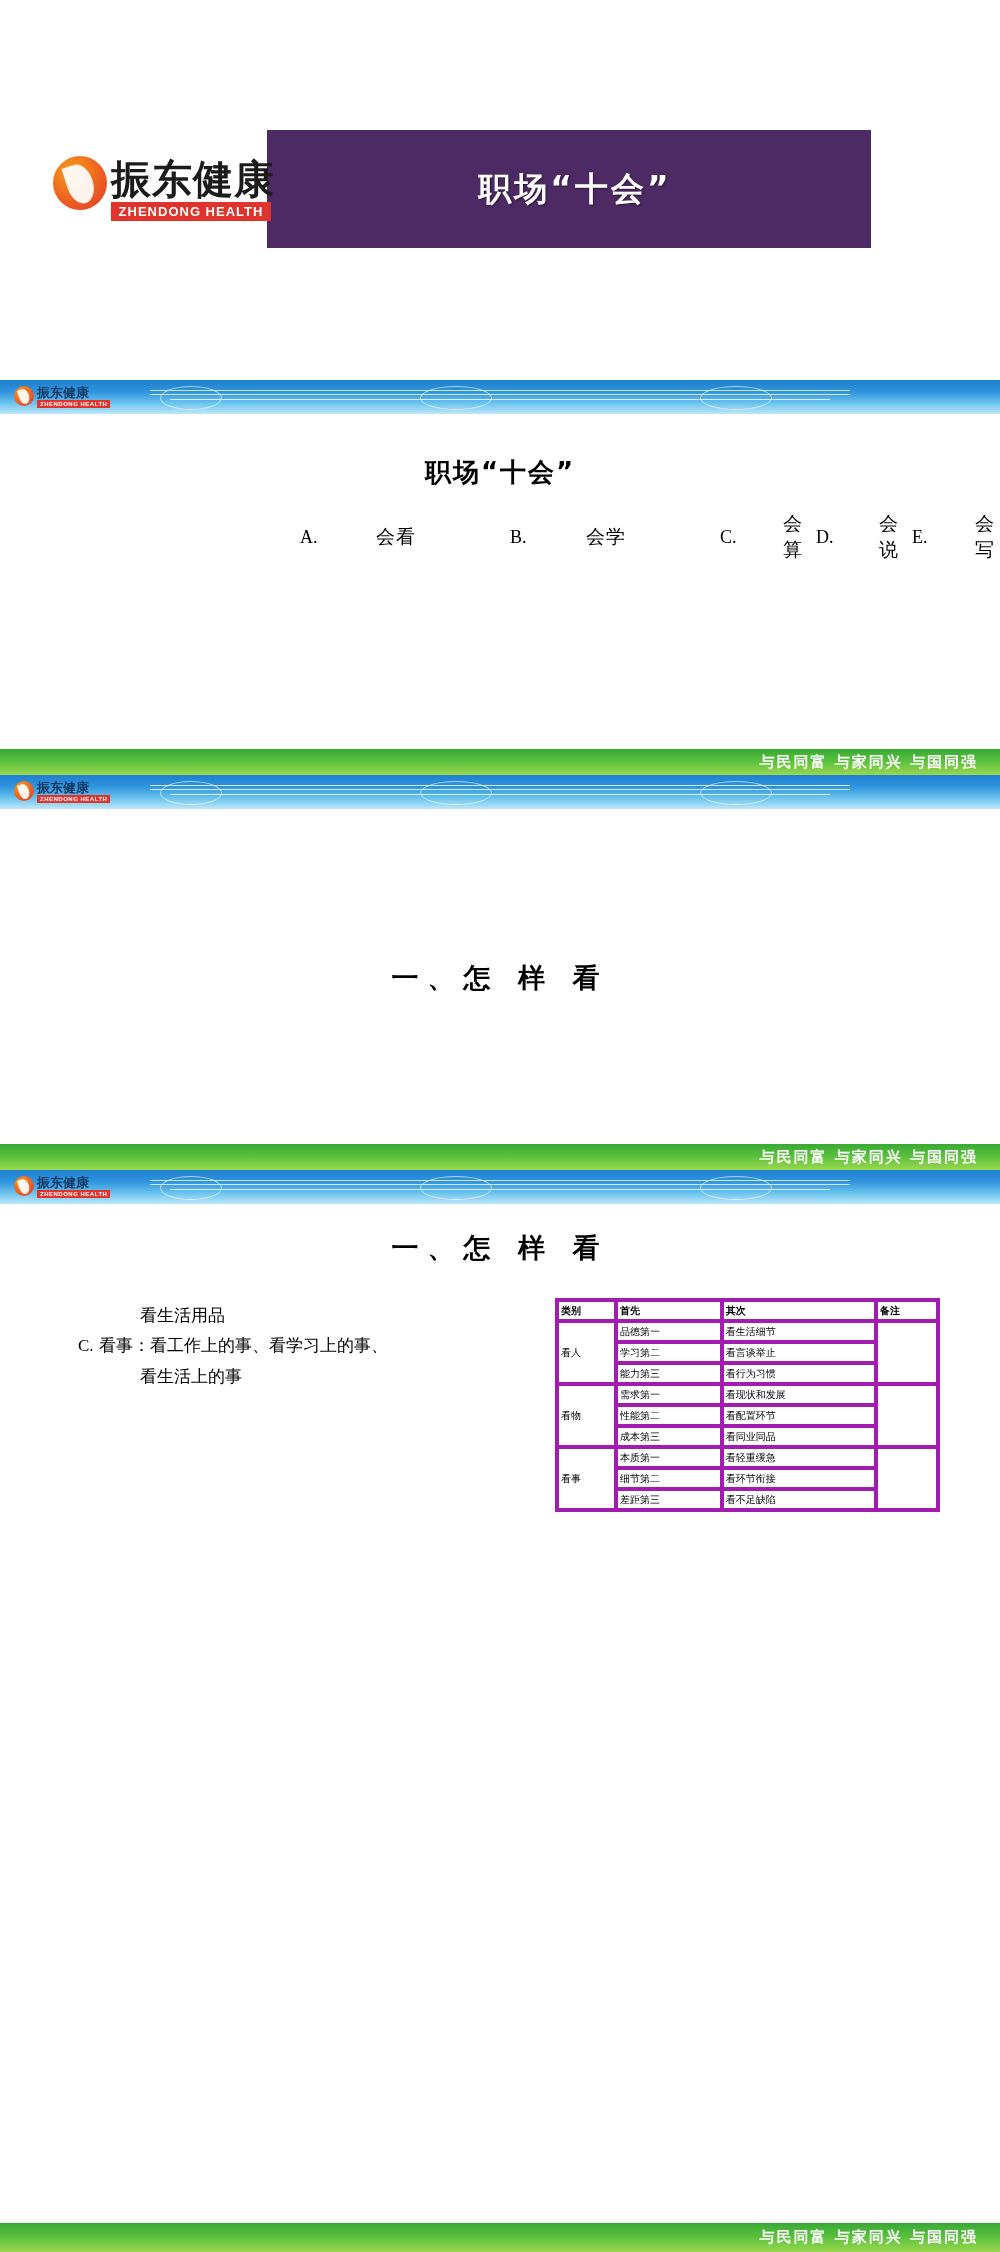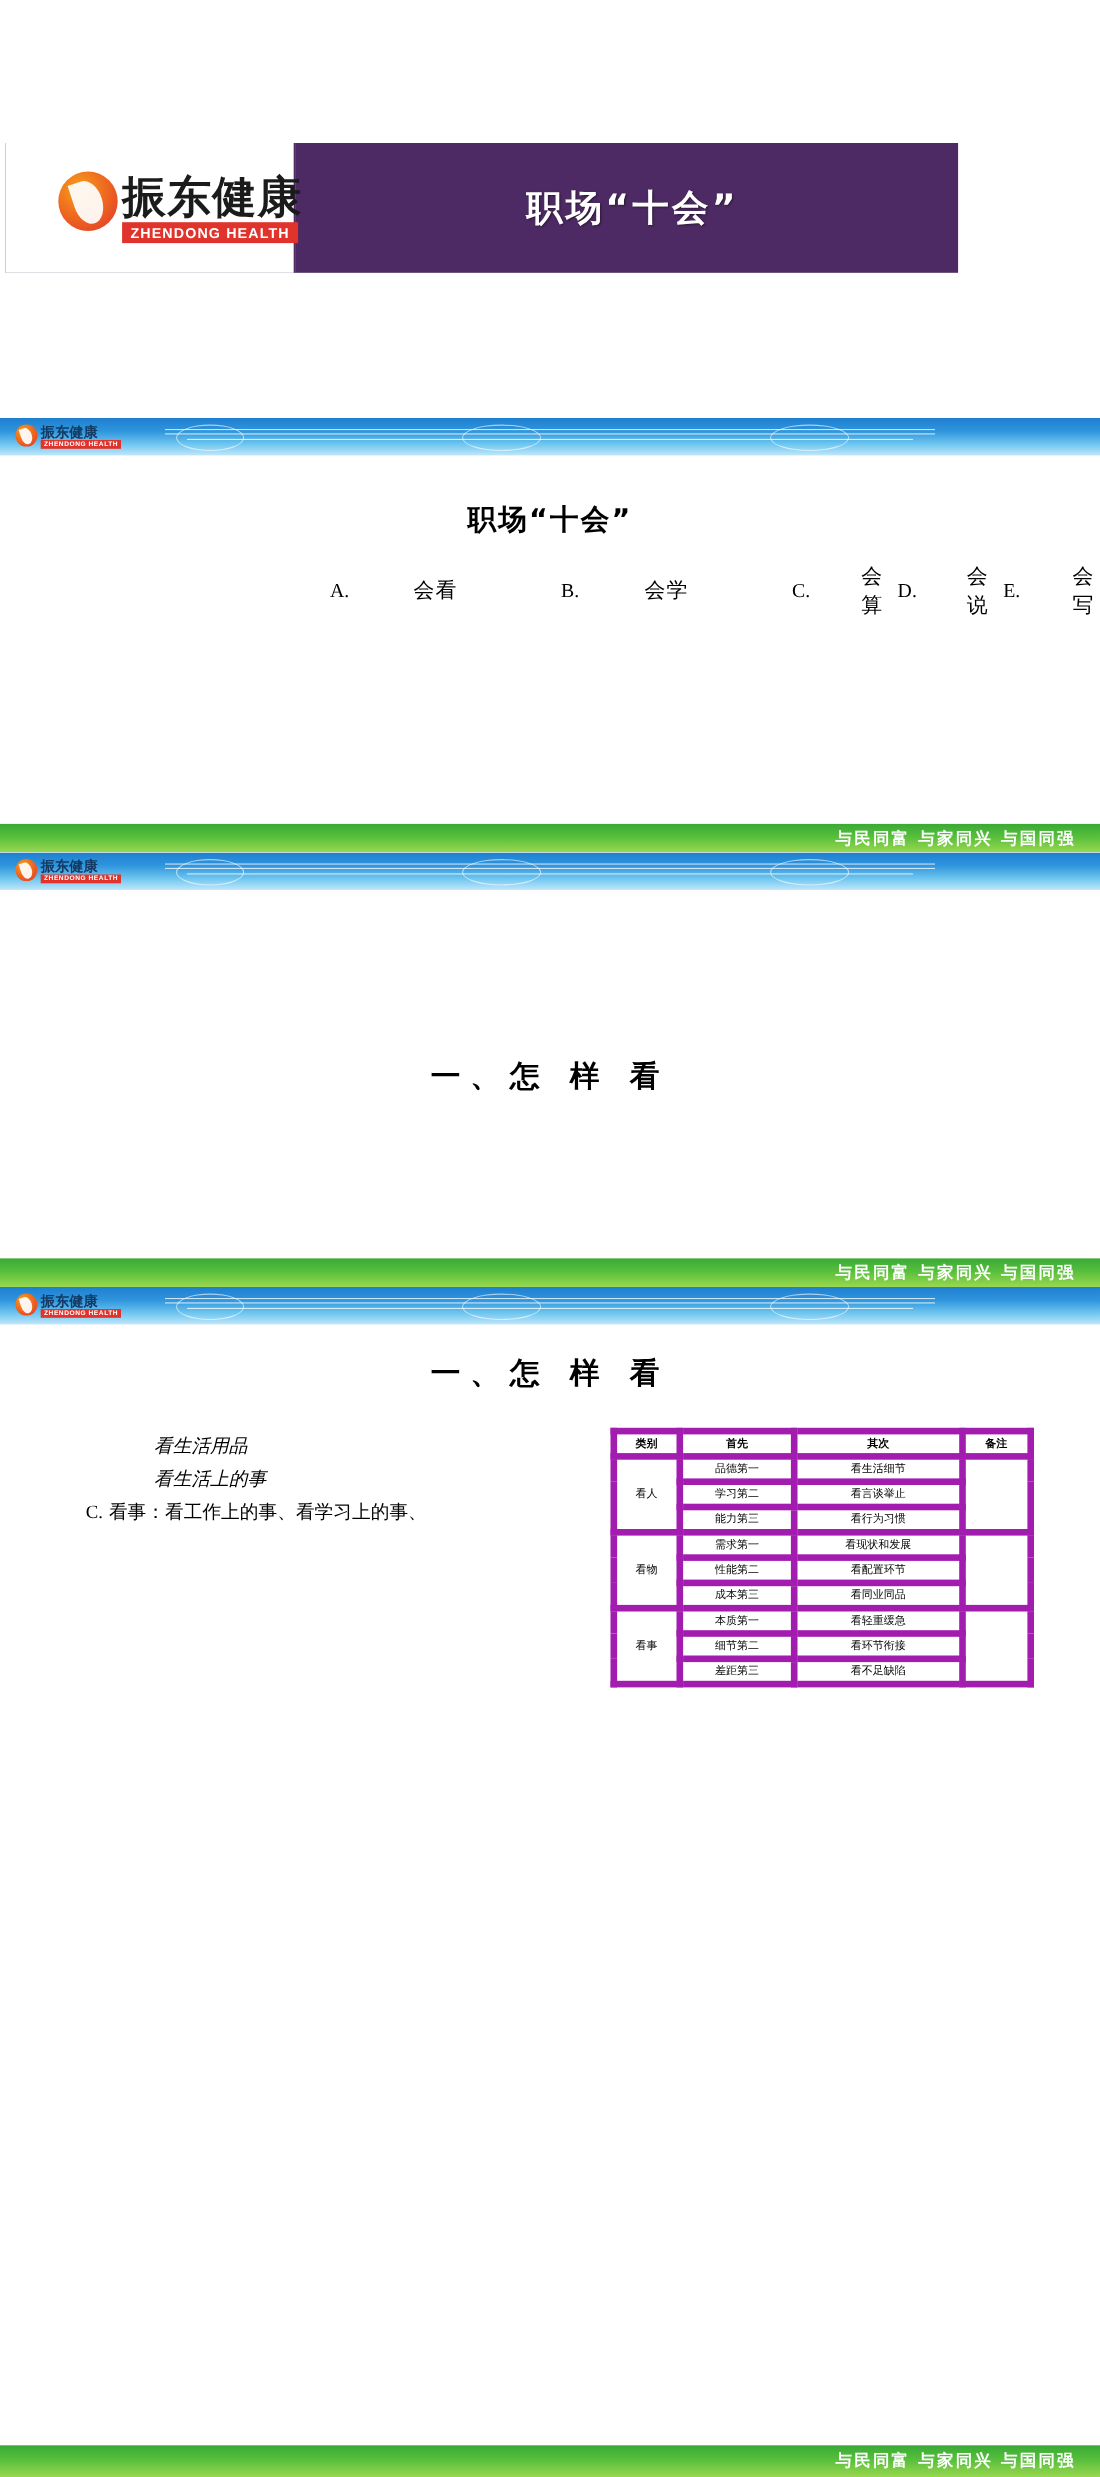--- a/index.html
+++ b/index.html
@@ -268,36 +268,36 @@
     position: absolute;
     left: 78px;
     top: 130px;
     width: 470px;
     font-family: "DejaVu Sans", sans-serif;
     font-size: 17px;
     color: #000;
     line-height: 30px;
   }
   .s4-left .row { white-space: nowrap; }
-  .s4-left .cont { padding-left: 62px; font-style: italic; }
+  .s4-left .cont { padding-left: 62px; }
   .s4-left .lbl { font-family: "Liberation Serif", serif; }
 
   .s4-table {
     position: absolute;
     left: 555px;
     top: 128px;
     width: 385px;
     border-collapse: collapse;
     font-family: "DejaVu Sans", sans-serif;
     font-size: 10px;
     color: #000;
   }
   .s4-table th, .s4-table td {
-    border: 6px solid #a21caf;
-    text-align: center;
+    border: 4px solid #a21caf;
+    text-align: left;
     padding: 1px 2px;
     line-height: 15px;
   }
   .s4-table th { font-weight: bold; }
   .s4-table .colA { width: 52px; }
   .s4-table .colB { width: 100px; }
   .s4-table .colC { width: 150px; }
   .s4-table .colD { width: 55px; }
 
   
@@ -413,26 +413,26 @@
       <div class="en">ZHENDONG HEALTH</div>
     </div>
   </div>
 
   <div class="slide-title">一、怎 样 看</div>
 
   <div class="s4-left">
     <div class="row cont">
       <span>看生活用品</span>
     </div>
-    <div class="row cont">
-      <span>看生活上的事</span>
-    </div>
     <div class="row">
       <span class="lbl">C.</span>
       <span>看事：</span><span>看工作上的事、看学习上的事、</span>
+    </div>
+    <div class="row cont">
+      <span>看生活上的事</span>
     </div>
   </div>
 
   <table class="s4-table">
     <thead>
       <tr>
         <th class="colA">类别</th>
         <th class="colB">首先</th>
         <th class="colC">其次</th>
         <th class="colD">备注</th>

